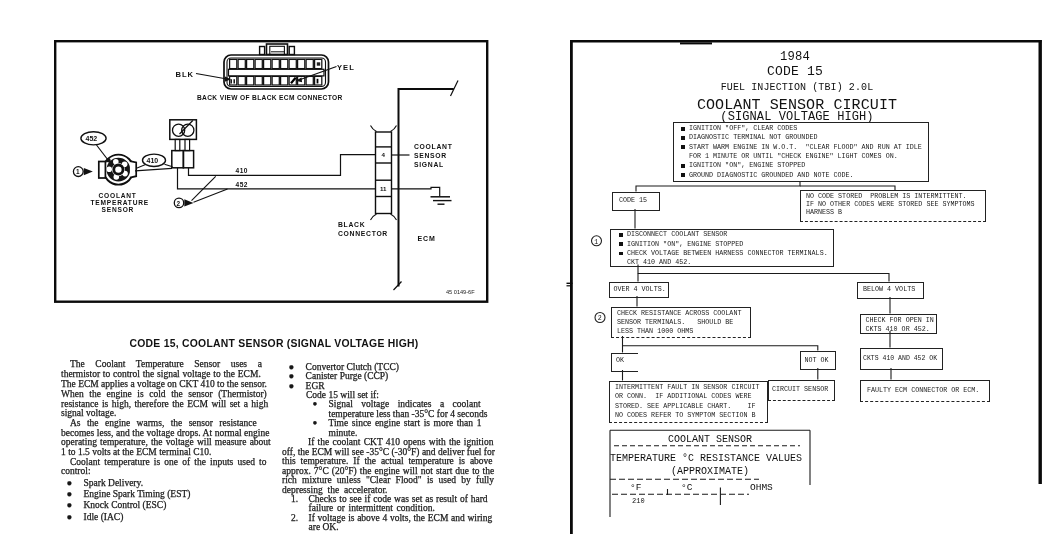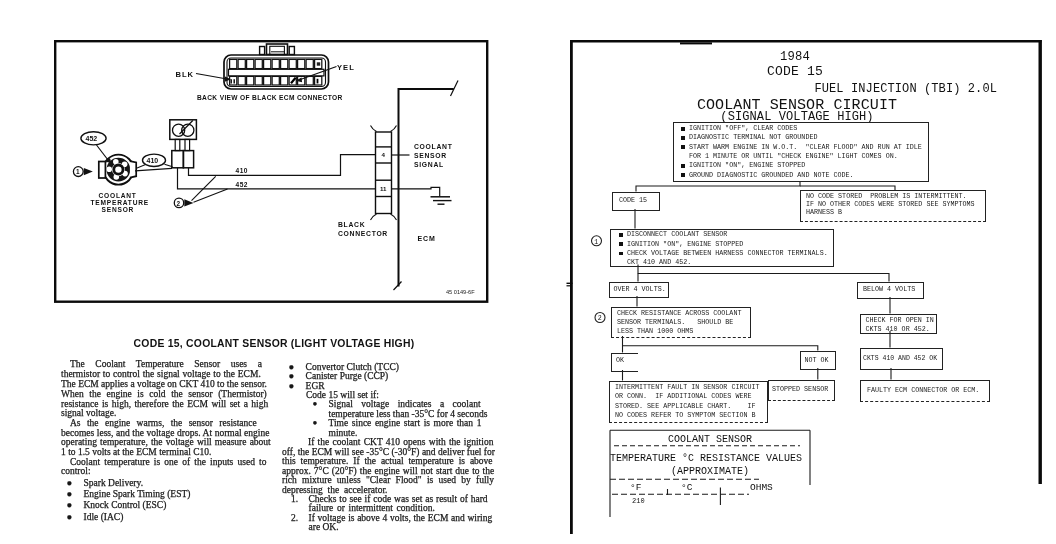--- a/index.html
+++ b/index.html
@@ -254,21 +254,21 @@
     <line x1="614" y1="445.8" x2="800" y2="445.8" stroke-dasharray="5 3"></line>
     <line x1="610" y1="479.2" x2="759" y2="479.2" stroke-dasharray="6 3"></line>
     <line x1="612" y1="494.2" x2="749" y2="494.2" stroke-dasharray="6 3"></line>
     <line x1="720.4" y1="487.5" x2="720.4" y2="505"></line>
     <line x1="667.5" y1="489" x2="667.5" y2="495"></line>
   </g>
 </svg>
 
 <div class="abs mono" style="left:595px;top:50.2px;width:400px;text-align:center;font-size:12.2px;letter-spacing:0.2px;">1984</div>
 <div class="abs mono" style="left:595px;top:64.2px;width:400px;text-align:center;font-size:13px;letter-spacing:0.2px;">CODE 15</div>
-<div class="abs mono" style="left:597px;top:81.8px;width:400px;text-align:right;font-size:12px;letter-spacing:0.1px;">FUEL INJECTION (TBI) 2.0L</div>
+<div class="abs mono" style="left:597px;top:81.8px;width:400px;text-align:center;font-size:10px;letter-spacing:0.1px;">FUEL INJECTION (TBI) 2.0L</div>
 <div class="abs mono" style="left:597px;top:96.6px;width:400px;text-align:center;font-size:15px;letter-spacing:0.1px;">COOLANT SENSOR CIRCUIT</div>
 <div class="abs mono" style="left:597px;top:110.4px;width:400px;text-align:center;font-size:12px;letter-spacing:0.1px;">(SIGNAL VOLTAGE HIGH)</div>
 
 <div class="fcbox" style="left:673px;top:121.5px;width:254px;height:58px;"></div>
 <div class="fc" style="left:680px;top:124.2px;">
   <div class="bl">IGNITION "OFF", CLEAR CODES</div>
   <div class="bl">DIAGNOSTIC TERMINAL NOT GROUNDED</div>
   <div class="bl">START WARM ENGINE IN W.O.T.&nbsp; "CLEAR FLOOD" AND RUN AT IDLE</div>
   <div style="padding-left:9px;">FOR 1 MINUTE OR UNTIL "CHECK ENGINE" LIGHT COMES ON.</div>
   <div class="bl">IGNITION "ON", ENGINE STOPPED</div>
@@ -320,39 +320,39 @@
 
 <div class="fcbox" style="left:609px;top:380.5px;width:157px;height:40px;border-bottom:1px dashed #222;"></div>
 <div class="fc" style="left:615px;top:383px;">
   <div>INTERMITTENT FAULT IN SENSOR CIRCUIT</div>
   <div>OR CONN.&nbsp; IF ADDITIONAL CODES WERE</div>
   <div>STORED. SEE APPLICABLE CHART.&nbsp;&nbsp;&nbsp; IF</div>
   <div>NO CODES REFER TO SYMPTOM SECTION B</div>
 </div>
 
 <div class="fcbox" style="left:768px;top:379.5px;width:65px;height:19.5px;border-bottom:1px dashed #222;"></div>
-<div class="fc" style="left:772px;top:385.4px;">STOPPED SENSOR</div>
+<div class="fc" style="left:772px;top:385.4px;">CIRCUIT SENSOR</div>
 
 <div class="fcbox" style="left:860px;top:347.5px;width:81px;height:20.5px;"></div>
 <div class="fc" style="left:863px;top:354px;font-size:6.5px;">CKTS 410 AND 452 OK</div>
 
 <div class="fcbox" style="left:860px;top:379.5px;width:128px;height:20.5px;border-bottom:1px dashed #222;"></div>
 <div class="fc" style="left:867px;top:385.8px;">FAULTY ECM CONNECTOR OR ECM.</div>
 
 <div class="abs mono" style="left:610px;top:433.7px;width:200px;text-align:center;font-size:10px;">COOLANT SENSOR</div>
 <div class="abs mono" style="left:610px;top:453.4px;width:176px;text-align:center;font-size:10px;">TEMPERATURE °C RESISTANCE VALUES</div>
 <div class="abs mono" style="left:610px;top:466.2px;width:200px;text-align:center;font-size:10px;">(APPROXIMATE)</div>
 
 <div class="abs mono" style="left:630px;top:482px;font-size:9.5px;">°F</div>
 <div class="abs mono" style="left:681px;top:482px;font-size:9.5px;">°C</div>
 <div class="abs mono" style="left:750px;top:482px;font-size:9.5px;">OHMS</div>
 
 <div class="abs mono" style="left:632px;top:497.4px;font-size:7px;">210</div>
 
-<div class="abs" style="left:57px;top:337.8px;width:434px;text-align:center;font-weight:bold;font-size:10.4px;letter-spacing:0.25px;color:#111;">CODE 15, COOLANT SENSOR (LIGHT VOLTAGE HIGH)</div>
+<div class="abs" style="left:57px;top:337.8px;width:434px;text-align:center;font-weight:bold;font-size:10.4px;letter-spacing:0.25px;color:#111;">CODE 15, COOLANT SENSOR (SIGNAL VOLTAGE HIGH)</div>
 
 <div class="abs serif" style="left:0;top:0;font-size:9.5px;-webkit-text-stroke:0.25px #222;">
   <div class="abs" style="left:70px;top:358.6px;word-spacing:8.2px;">The Coolant Temperature Sensor uses a</div>
   <div class="abs" style="left:61px;top:368.8px;word-spacing:0.4px;">thermistor to control the signal voltage to the ECM.</div>
   <div class="abs" style="left:61px;top:378.8px;">The ECM applies a voltage on CKT 410 to the sensor.</div>
   <div class="abs" style="left:61px;top:388.9px;word-spacing:3.2px;">When the engine is cold the sensor (Thermistor)</div>
   <div class="abs" style="left:61px;top:399.1px;word-spacing:1.1px;">resistance is high, therefore the ECM will set a high</div>
   <div class="abs" style="left:61px;top:408px;">signal voltage.</div>
   <div class="abs" style="left:70px;top:418.2px;word-spacing:4px;">As the engine warms, the sensor resistance</div>
   <div class="abs" style="left:61px;top:427.8px;word-spacing:0.2px;">becomes less, and the voltage drops. At normal engine</div>

